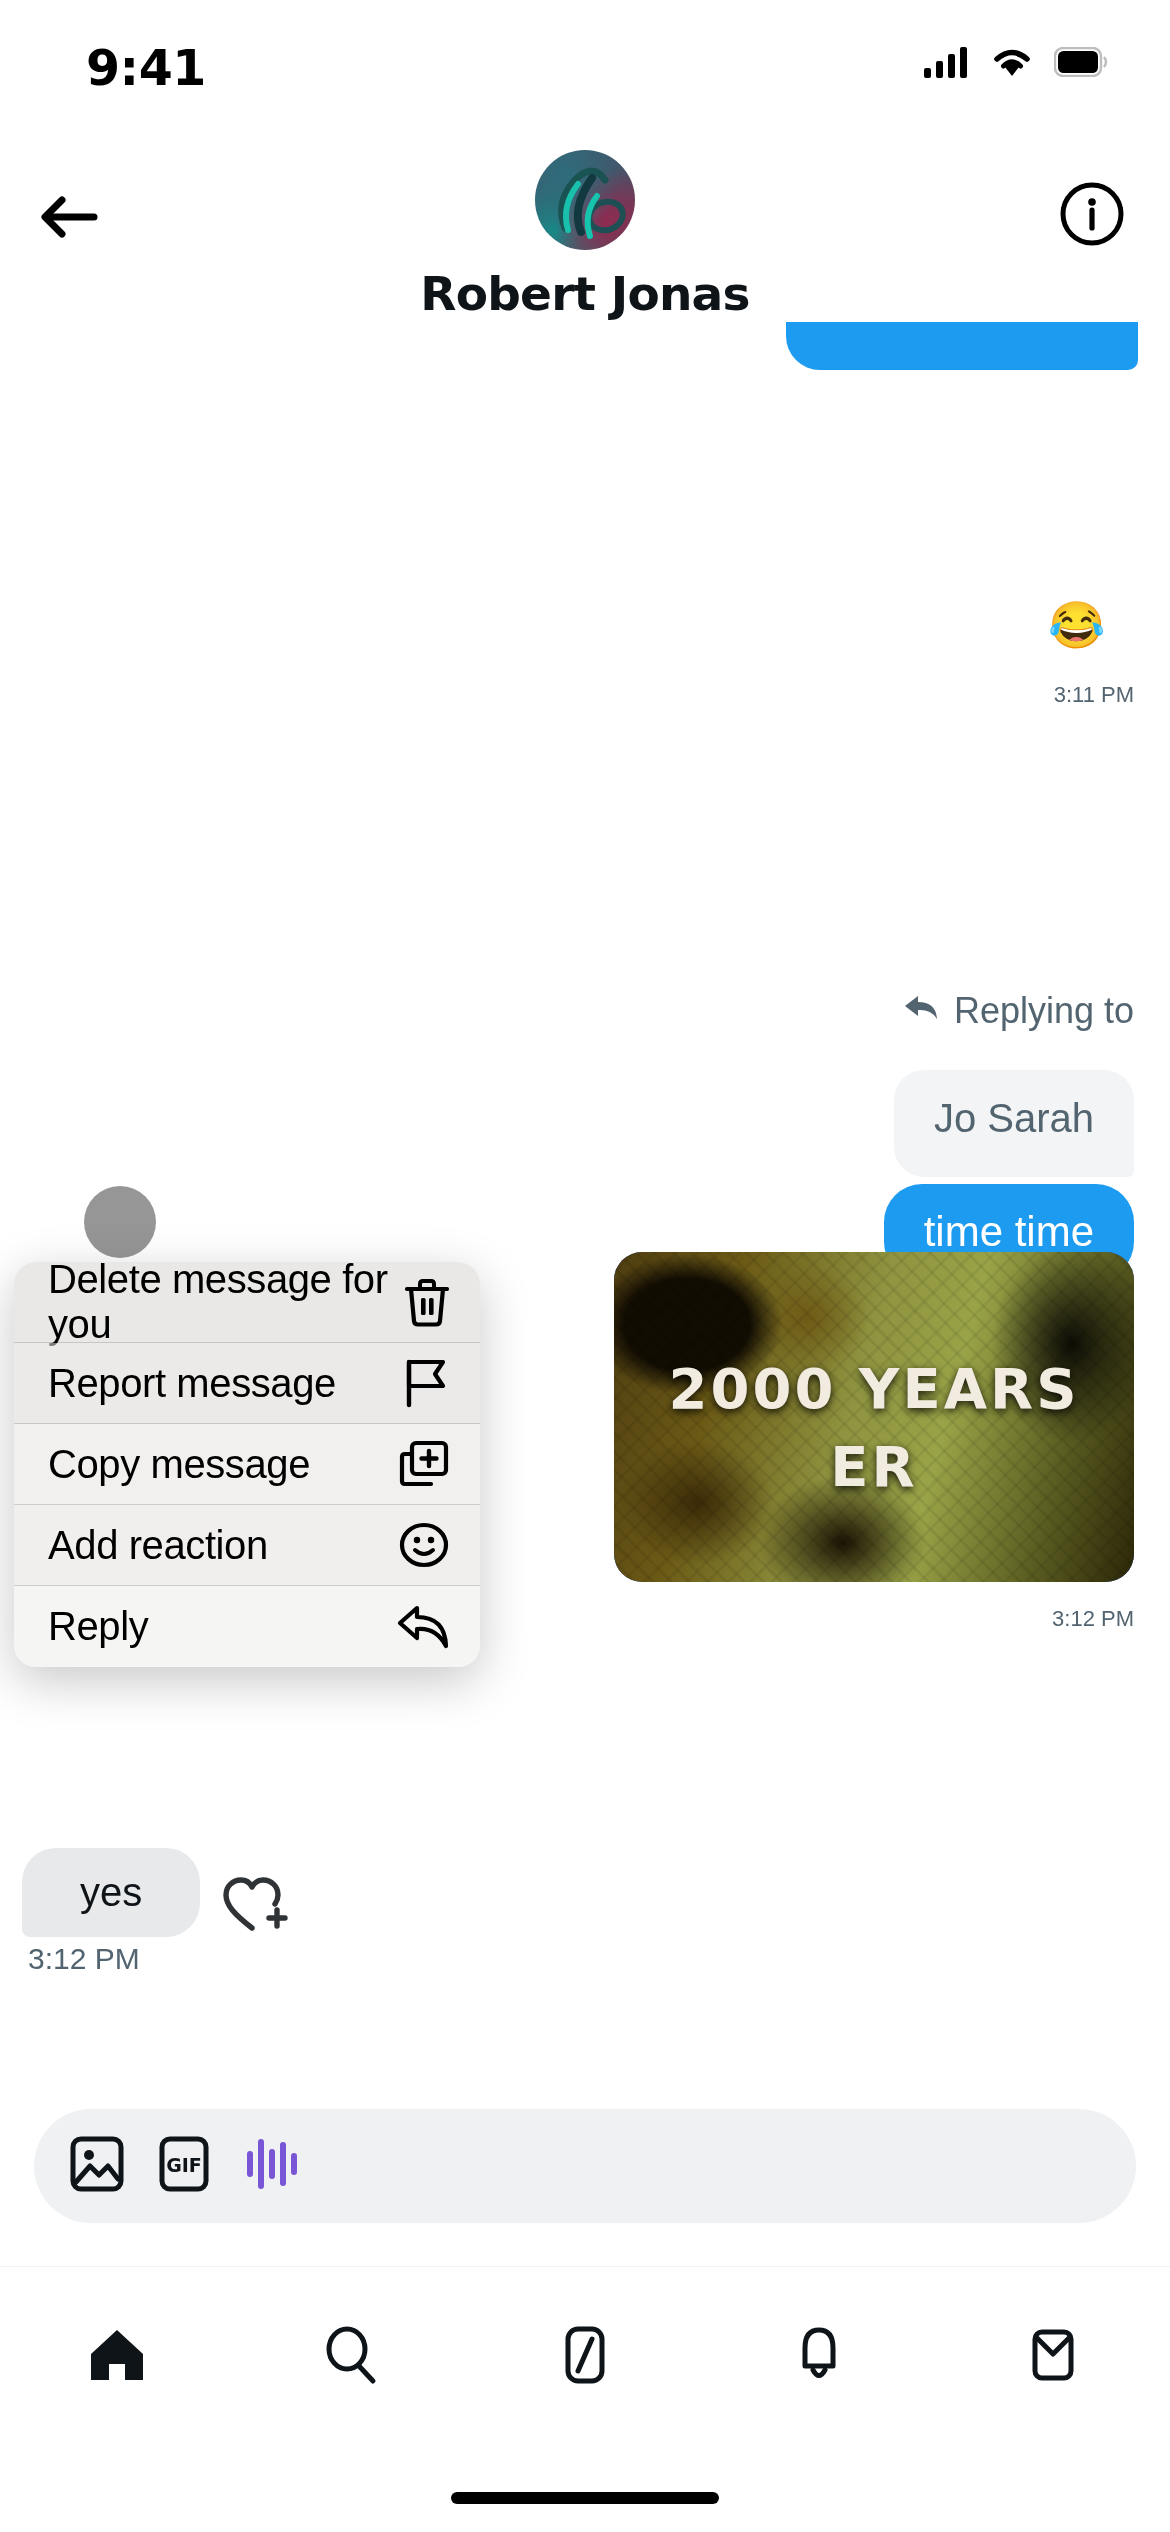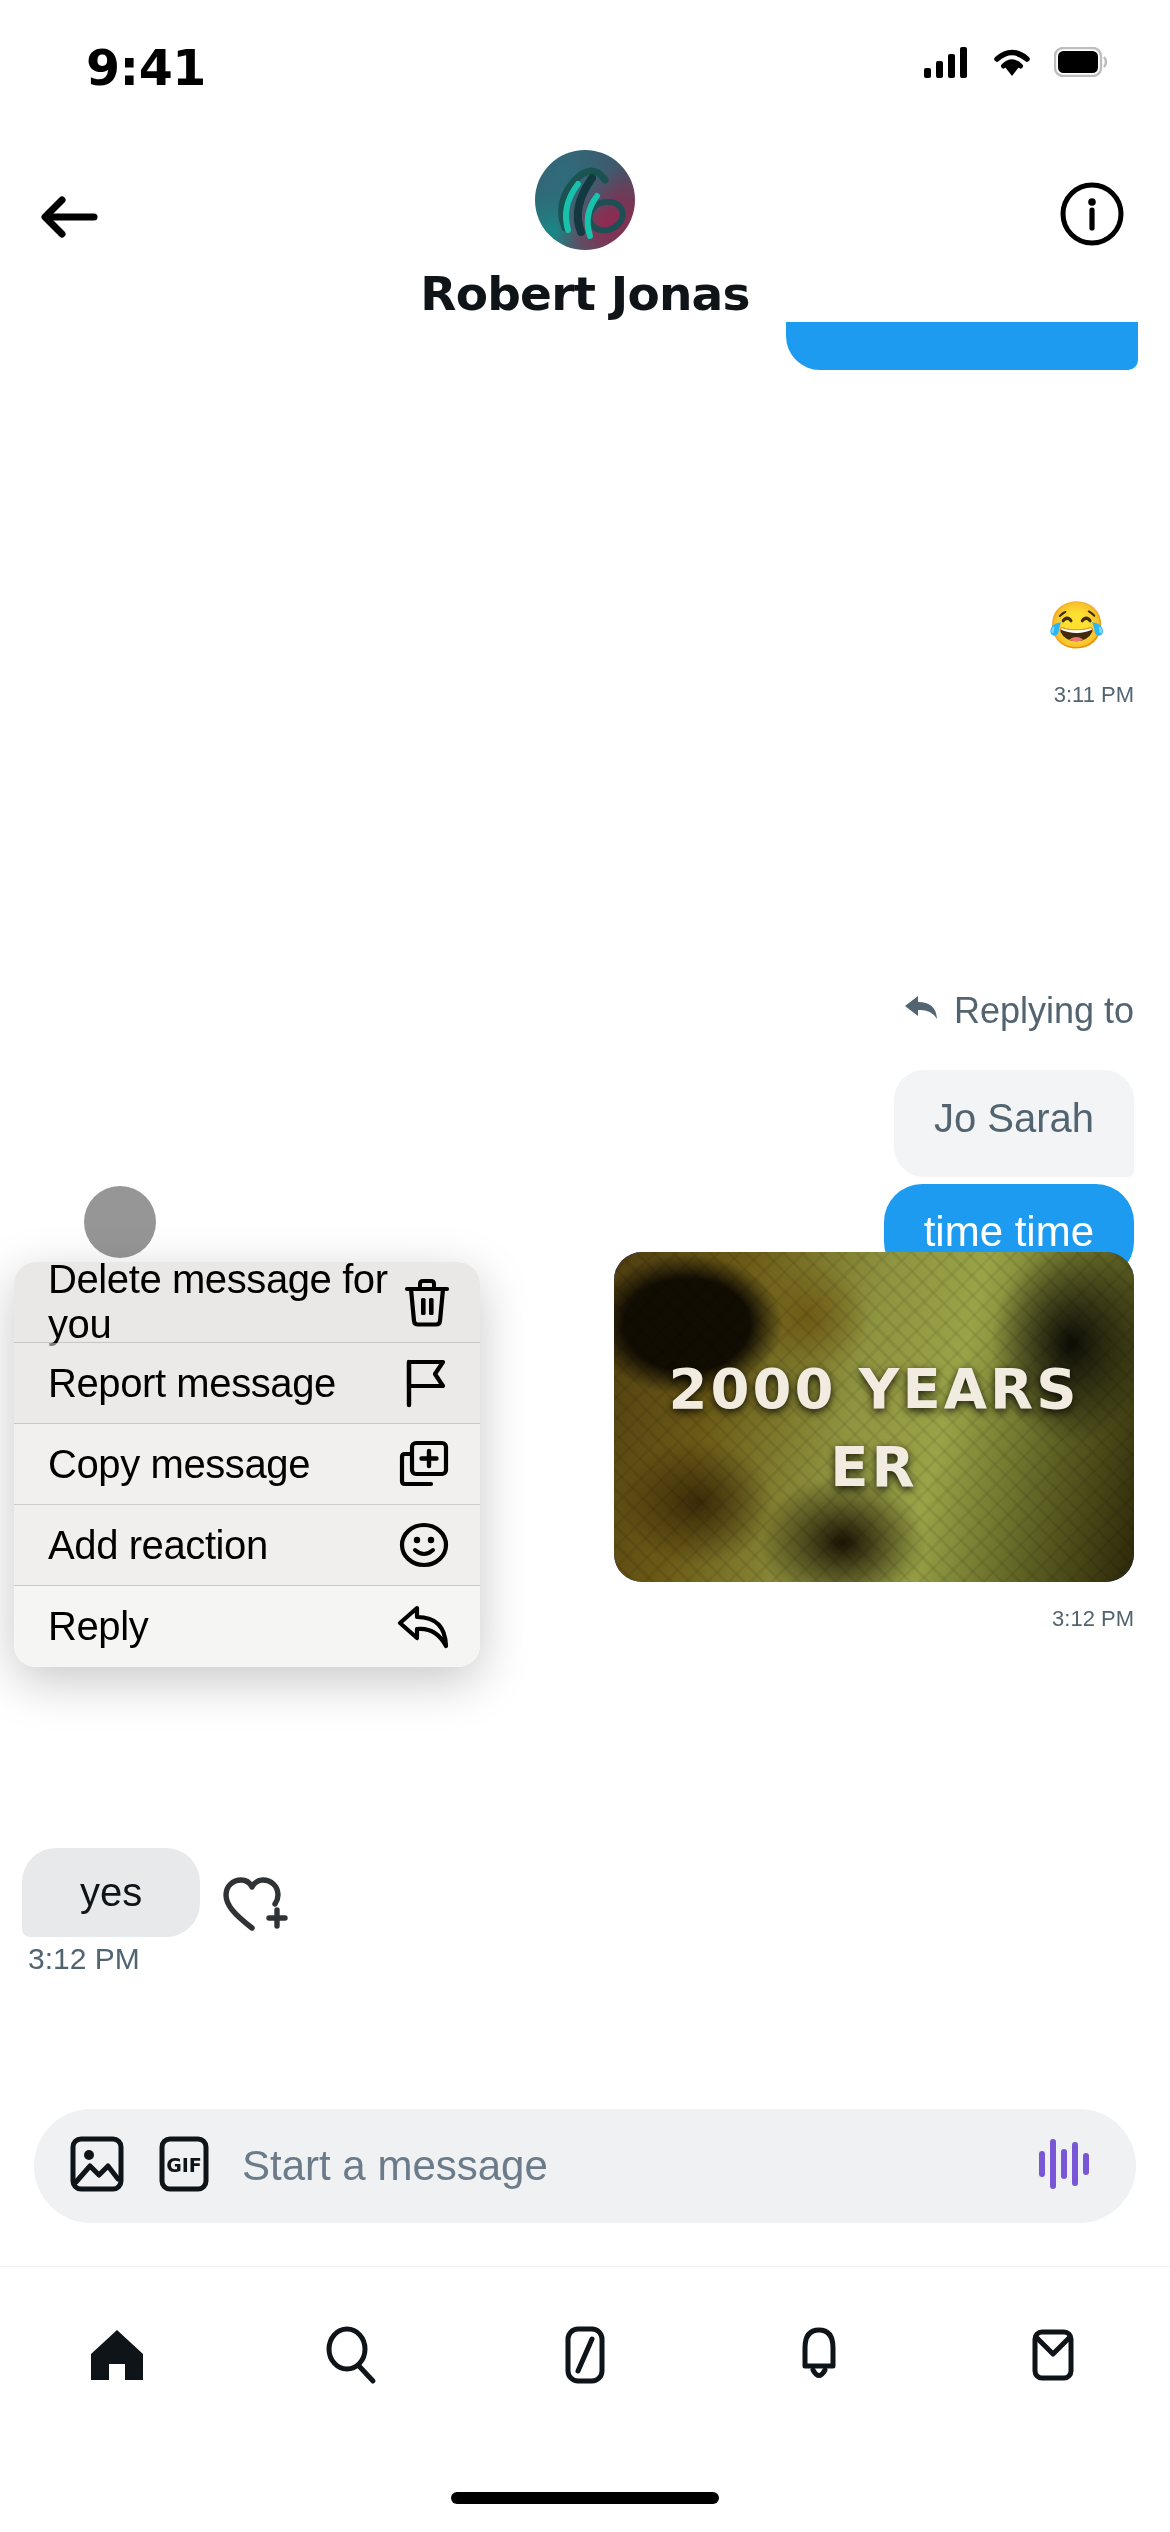--- a/index.html
+++ b/index.html
@@ -454,21 +454,20 @@
           <circle cx="21" cy="20" r="5" fill="#0f1419"></circle>
           <path d="M8 47 L22 31 L31 40 L40 31 L50 44" stroke="#0f1419" stroke-width="5" fill="none" stroke-linejoin="round" stroke-linecap="round"></path>
         </svg>
       </span>
       <span>
         <svg width="56" height="58" viewBox="0 0 56 58">
           <rect x="6" y="4" width="44" height="50" rx="8" fill="none" stroke="#0f1419" stroke-width="5"></rect>
           <text x="28" y="37" font-family="DejaVu Sans, sans-serif" font-size="19" font-weight="700" fill="#0f1419" text-anchor="middle">GIF</text>
         </svg>
       </span>
-      <span class="composer-placeholder">Start a message</span>
       <span>
         <svg width="58" height="62" viewBox="0 0 58 62">
           <rect x="5" y="18" width="6" height="26" rx="3" fill="#7856d6"></rect>
           <rect x="16" y="6" width="6" height="50" rx="3" fill="#7856d6"></rect>
           <rect x="27" y="16" width="6" height="30" rx="3" fill="#7856d6"></rect>
           <rect x="38" y="9" width="6" height="44" rx="3" fill="#7856d6"></rect>
           <rect x="49" y="20" width="6" height="22" rx="3" fill="#7856d6"></rect>
         </svg>
       </span>
     </div>

